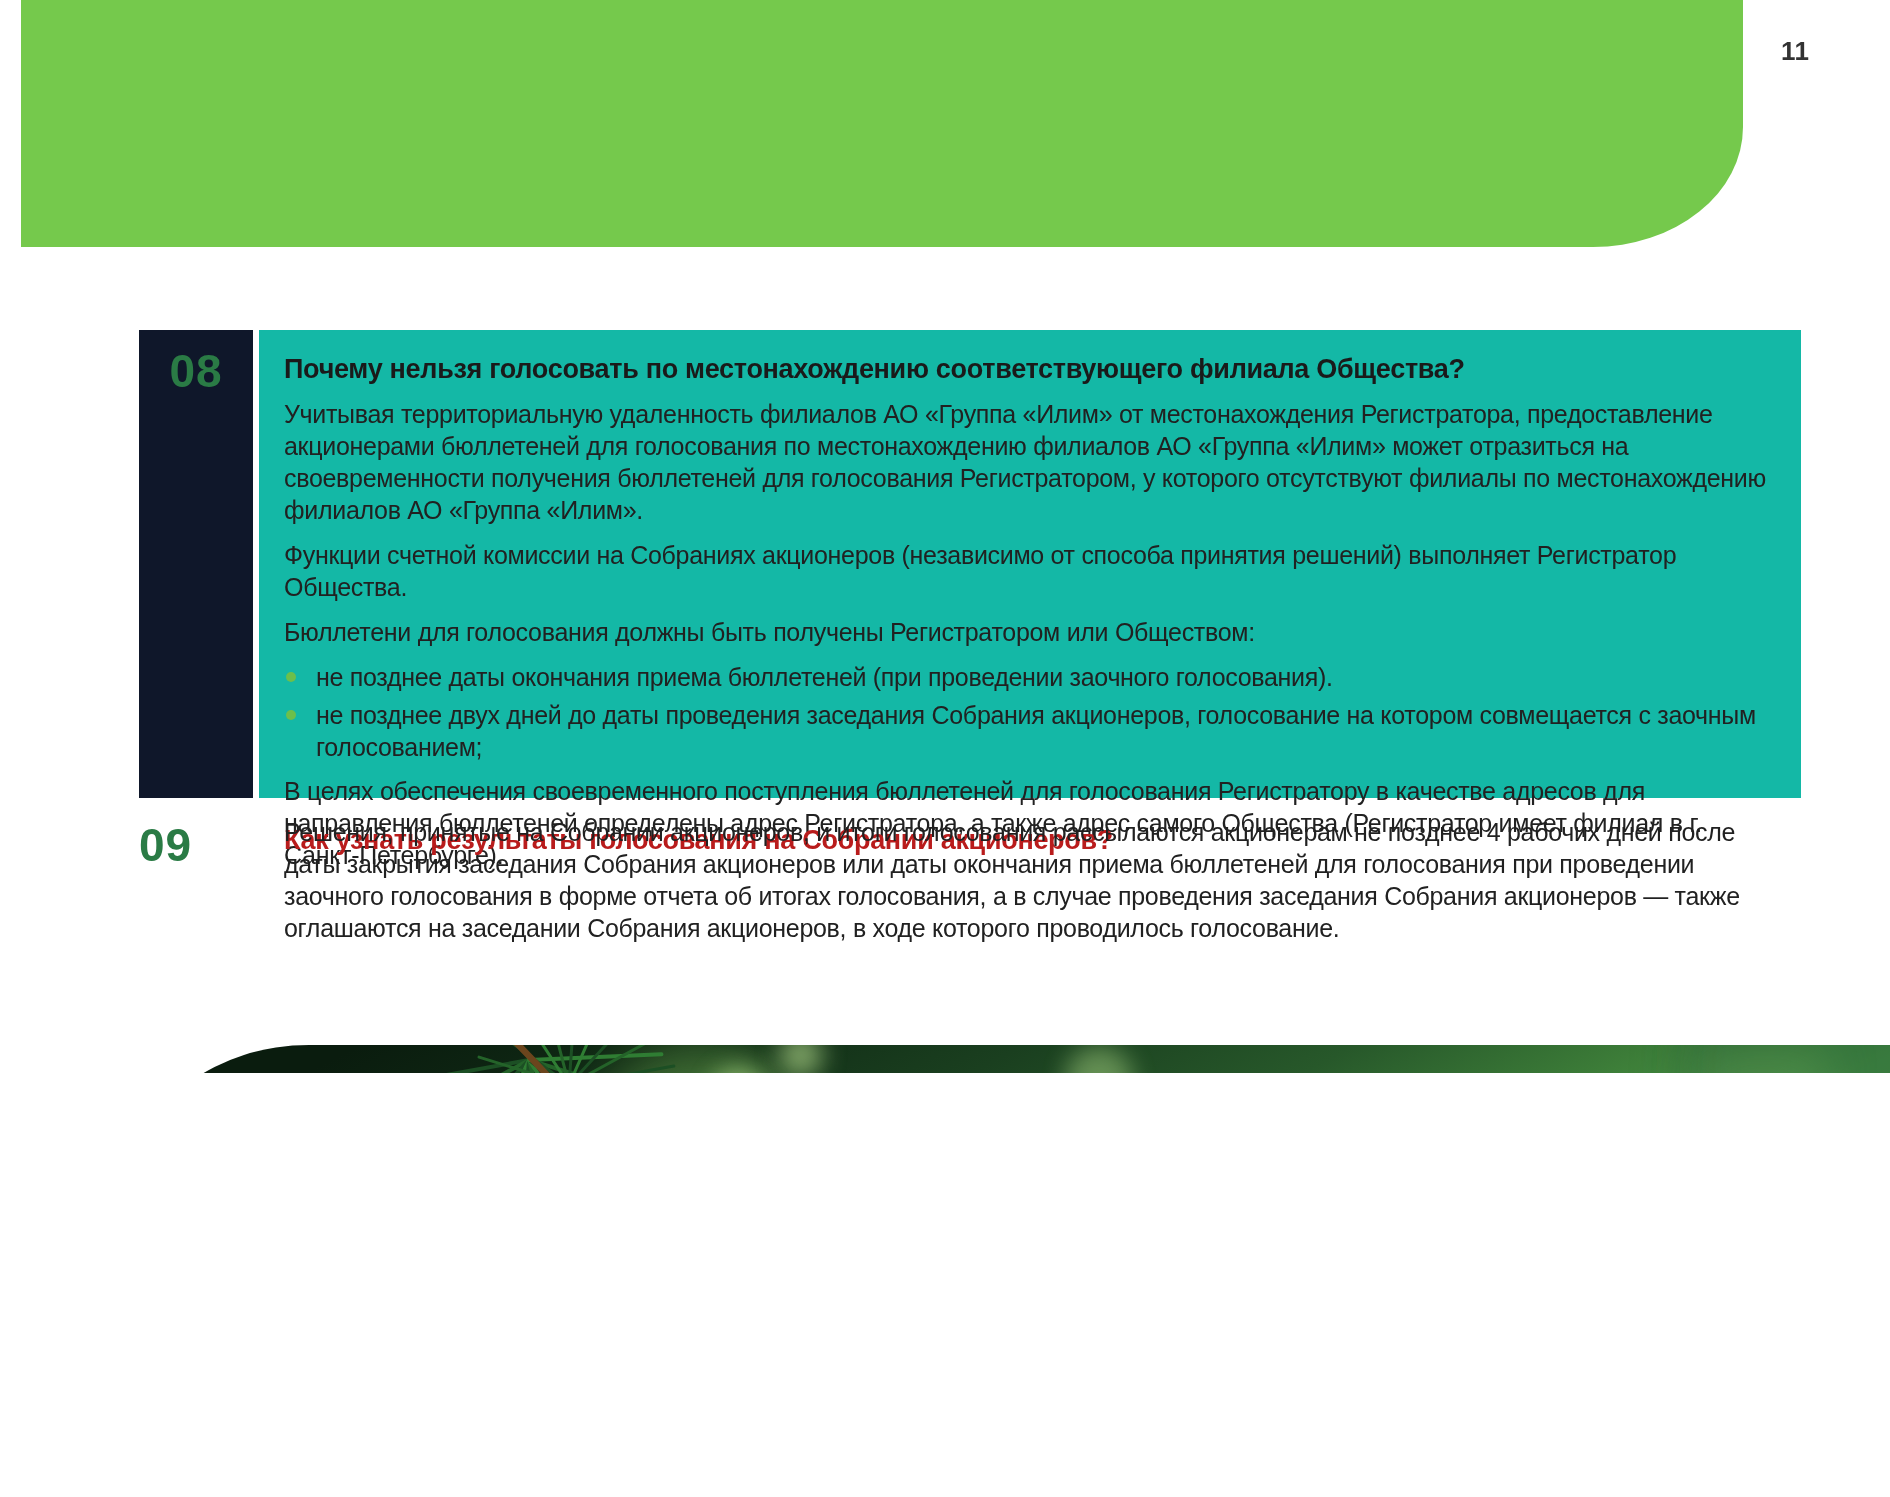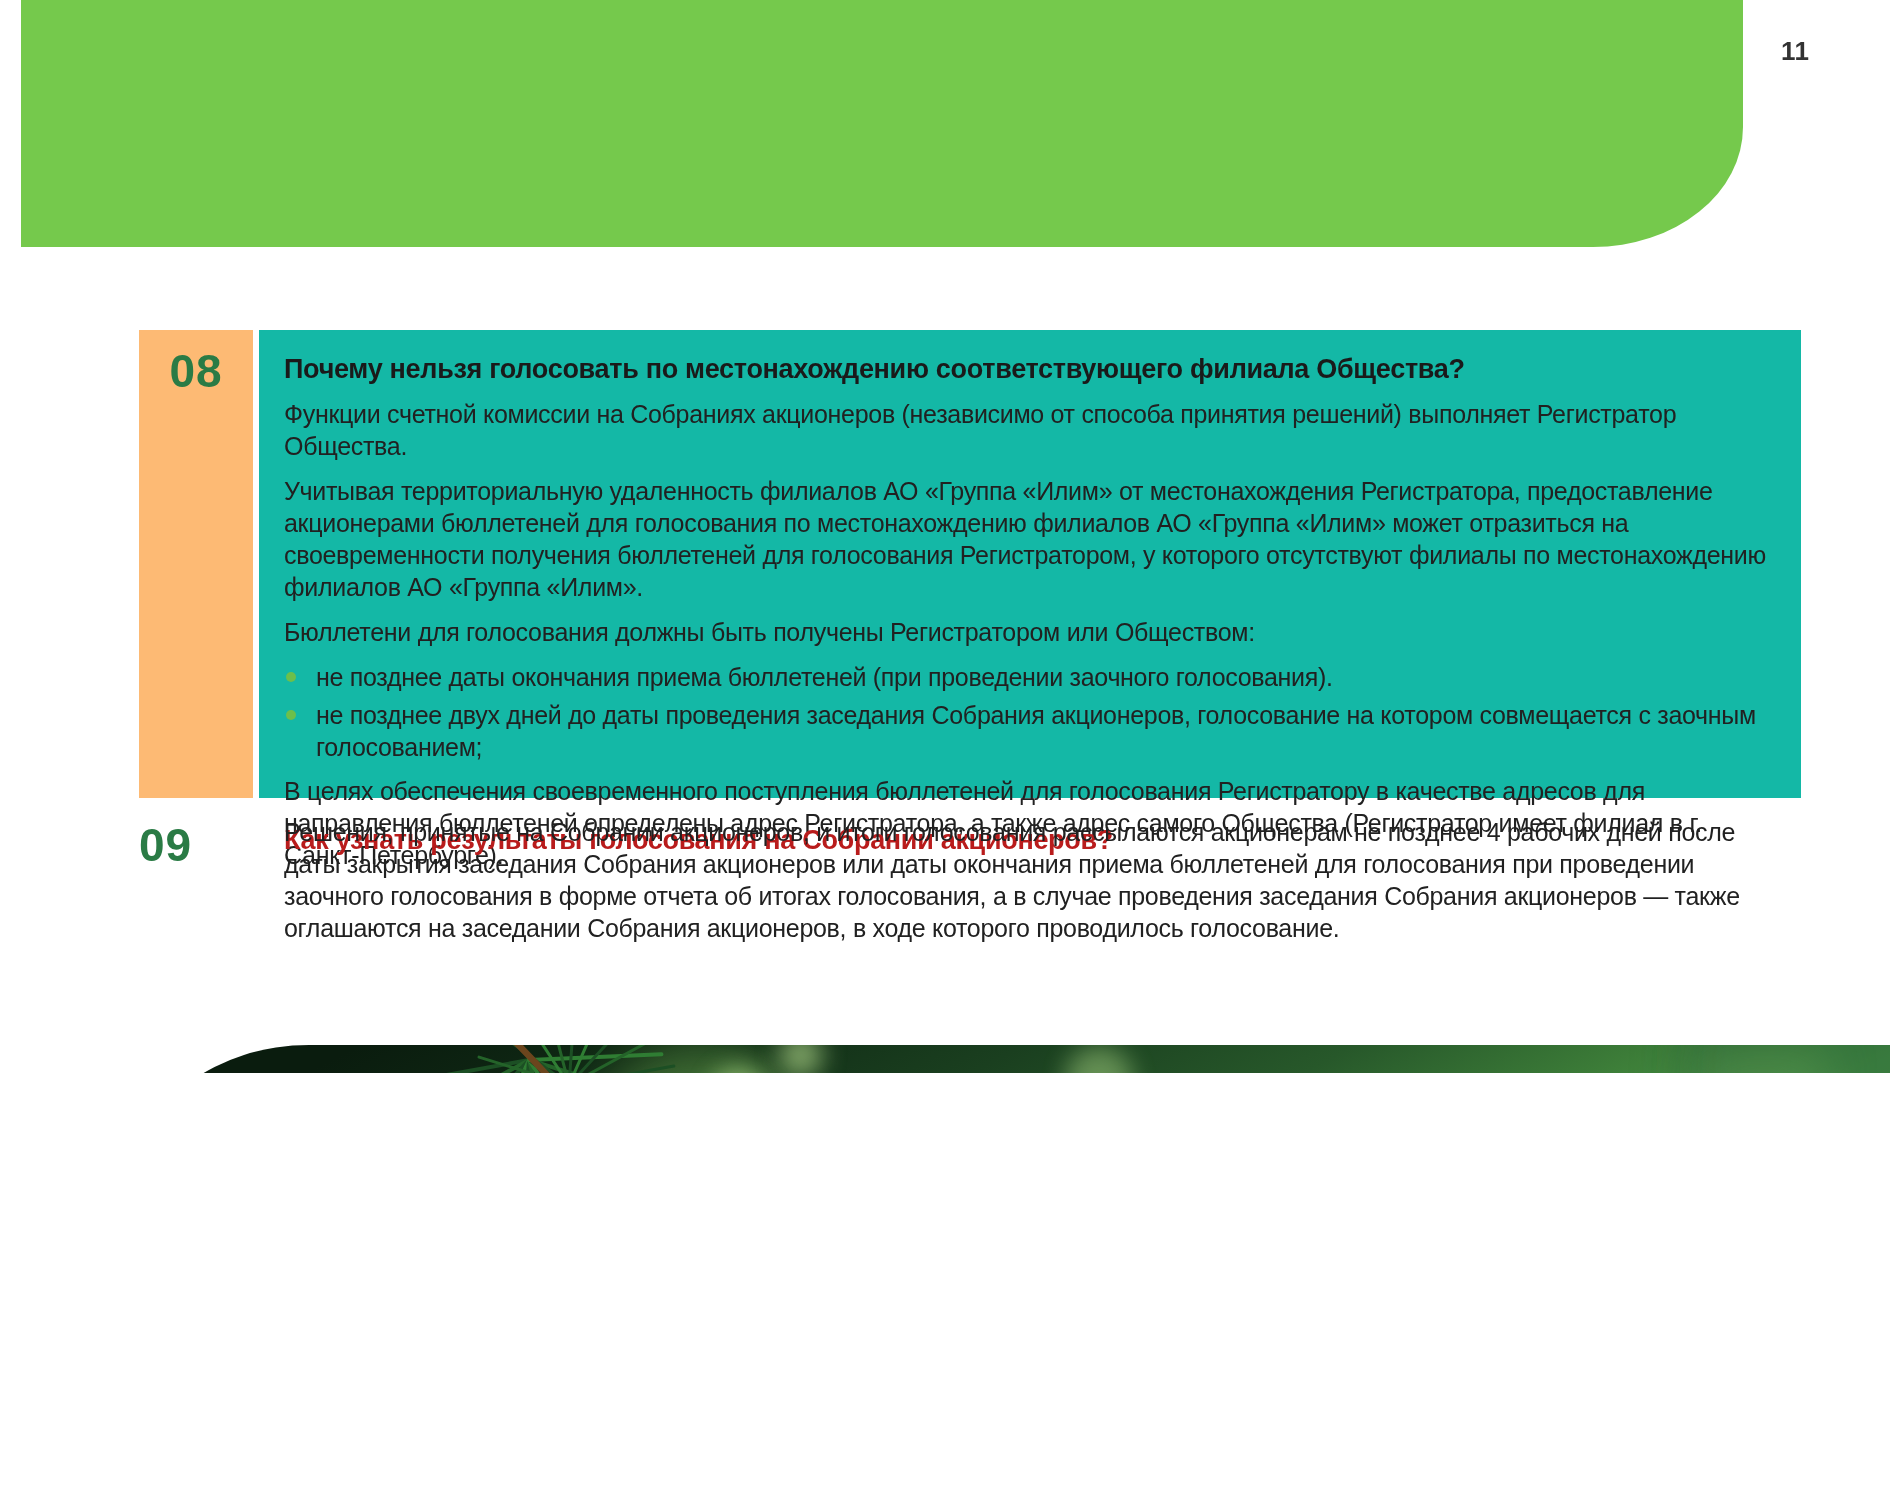--- a/index.html
+++ b/index.html
@@ -21,21 +21,21 @@
   }
   .page-number{
     position:absolute;left:1760px;top:36px;
     font-size:26px;font-weight:bold;color:#333333;
     letter-spacing:0.5px;
   }
   
   .num-cell{
     position:absolute;left:118px;top:330px;
     width:114px;height:468px;
-    background:#fdba74;
+    background:#0f172a;
     box-sizing:border-box;
     text-align:center;padding-top:16px;
   }
   .q-num{
     font-size:46px;font-weight:bold;color:#2A7B45;
     letter-spacing:1px;line-height:1.1;
   }
   .card{
     position:absolute;left:238px;top:330px;
     width:1542px;height:468px;
@@ -102,22 +102,22 @@
 
   <div class="page-number">11</div>
 
   <div class="num-cell">
     <div class="q-num">08</div>
   </div>
 
   <div class="card">
     <div class="q-title">Почему нельзя голосовать по местонахождению соответствующего филиала Общества?</div>
     <div class="body-text">
+      <p>Учитывая территориальную удаленность филиалов АО «Группа «Илим» от местонахождения Регистратора, предоставление акци­онерами бюллетеней для голосования по местонахождению филиалов АО «Группа «Илим» может отразиться на своевременности получения бюллетеней для голосования Регистратором, у которого отсутствуют филиалы по местонахождению филиалов АО «Группа «Илим».</p>
       <p>Функции счетной комиссии на Собраниях акционеров (независимо от способа принятия решений) выполняет Регистратор Общества.</p>
-      <p>Учитывая территориальную удаленность филиалов АО «Группа «Илим» от местонахождения Регистратора, предоставление акци­онерами бюллетеней для голосования по местонахождению филиалов АО «Группа «Илим» может отразиться на своевременности получения бюллетеней для голосования Регистратором, у которого отсутствуют филиалы по местонахождению филиалов АО «Группа «Илим».</p>
       <p>Бюллетени для голосования должны быть получены Регистратором или Обществом:</p>
       <ul class="bullets">
         <li>
           <span class="bullet-dot"></span>
           <span>не позднее даты окончания приема бюллетеней (при проведении заочного голосования).</span>
         </li>
         <li>
           <span class="bullet-dot"></span>
           <span>не позднее двух дней до даты проведения заседания Собрания акционеров, голосование на котором совмещается с заочным голосованием;</span>
         </li>

